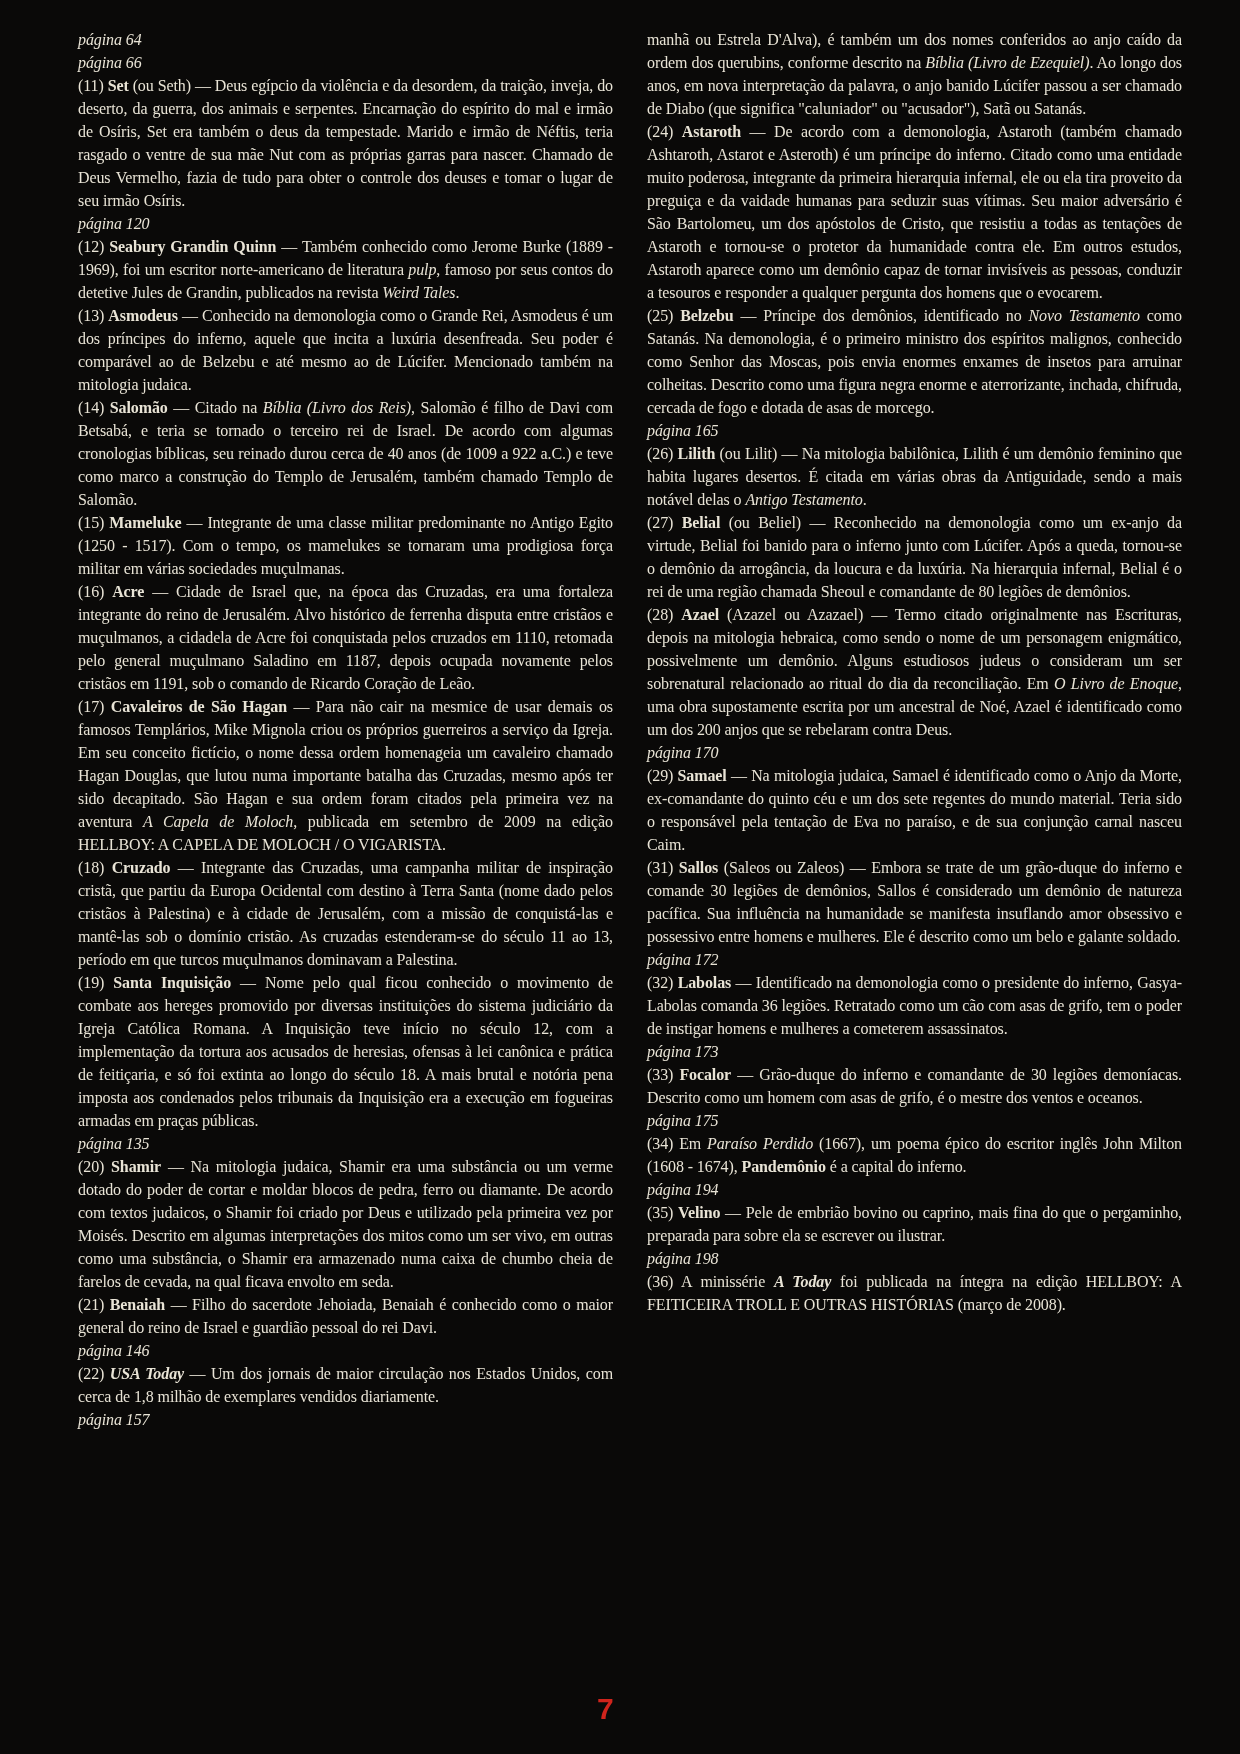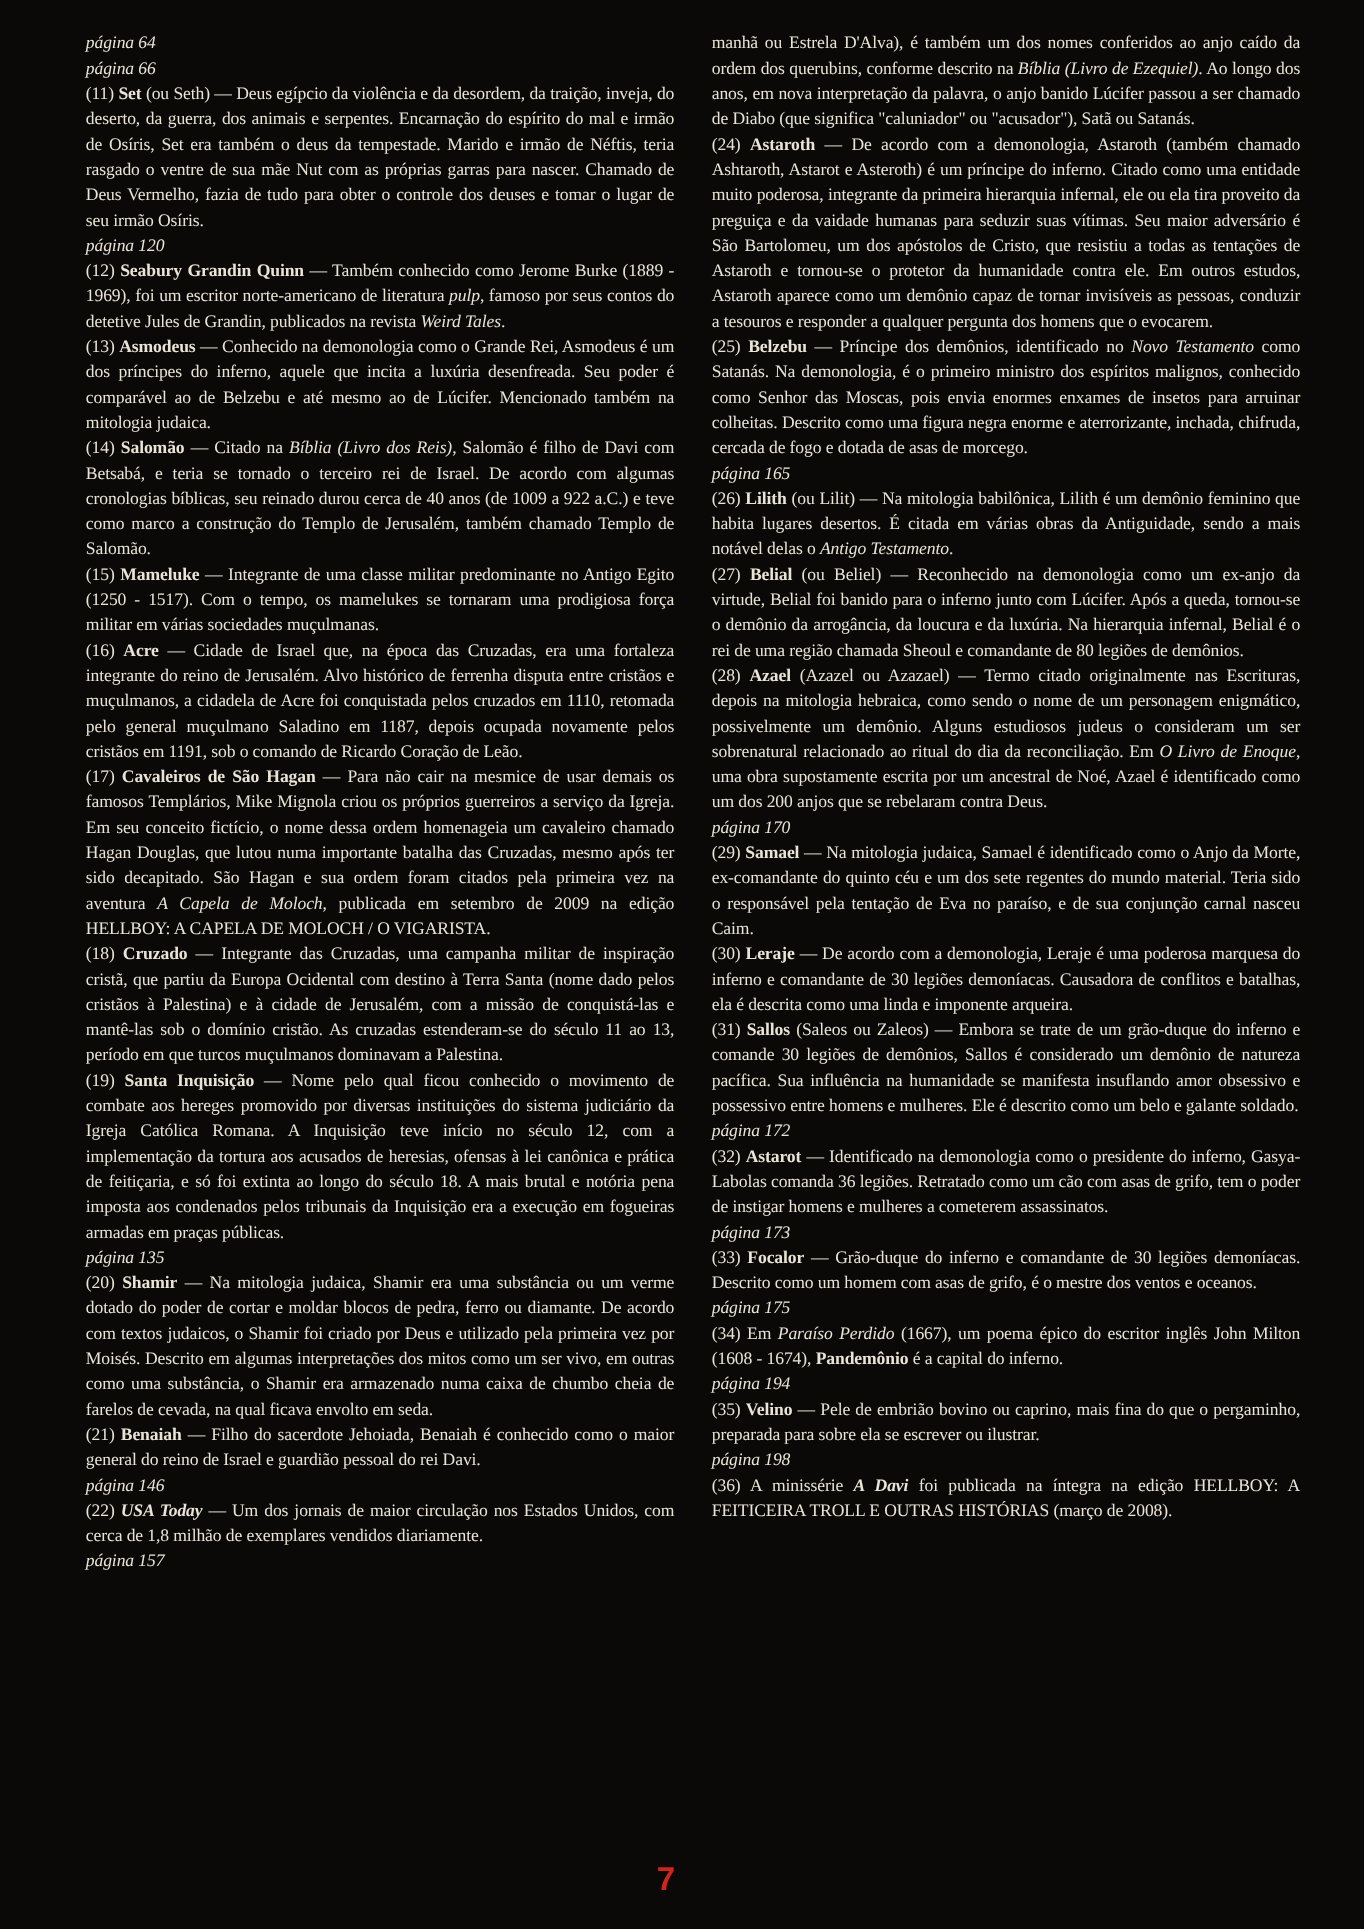--- a/index.html
+++ b/index.html
@@ -72,28 +72,27 @@
     <div class="col">
         <p class="entry"><span>manhã ou Estrela D'Alva), é também um dos nomes conferidos ao anjo caído da ordem dos querubins, conforme descrito na </span><span class="i">Bíblia (Livro de Ezequiel)</span><span>. Ao longo dos anos, em nova interpretação da palavra, o anjo banido Lúcifer passou a ser chamado de Diabo (que significa "caluniador" ou "acusador"), Satã ou Satanás.</span></p>
         <p class="entry"><span>(24) </span><span class="b">Astaroth</span><span> — De acordo com a demonologia, Astaroth (também chamado Ashtaroth, Astarot e Asteroth) é um príncipe do inferno. Citado como uma entidade muito poderosa, integrante da primeira hierarquia infernal, ele ou ela tira proveito da preguiça e da vaidade humanas para seduzir suas vítimas. Seu maior adversário é São Bartolomeu, um dos apóstolos de Cristo, que resistiu a todas as tentações de Astaroth e tornou-se o protetor da humanidade contra ele. Em outros estudos, Astaroth aparece como um demônio capaz de tornar invisíveis as pessoas, conduzir a tesouros e responder a qualquer pergunta dos homens que o evocarem.</span></p>
         <p class="entry"><span>(25) </span><span class="b">Belzebu</span><span> — Príncipe dos demônios, identificado no </span><span class="i">Novo Testamento</span><span> como Satanás. Na demonologia, é o primeiro ministro dos espíritos malignos, conhecido como Senhor das Moscas, pois envia enormes enxames de insetos para arruinar colheitas. Descrito como uma figura negra enorme e aterrorizante, inchada, chifruda, cercada de fogo e dotada de asas de morcego.</span></p>
         <p class="pageref"><span>página 165</span></p>
         <p class="entry"><span>(26) </span><span class="b">Lilith</span><span> (ou Lilit) — Na mitologia babilônica, Lilith é um demônio feminino que habita lugares desertos. É citada em várias obras da Antiguidade, sendo a mais notável delas o </span><span class="i">Antigo Testamento</span><span>.</span></p>
         <p class="entry"><span>(27) </span><span class="b">Belial</span><span> (ou Beliel) — Reconhecido na demonologia como um ex-anjo da virtude, Belial foi banido para o inferno junto com Lúcifer. Após a queda, tornou-se o demônio da arrogância, da loucura e da luxúria. Na hierarquia infernal, Belial é o rei de uma região chamada Sheoul e comandante de 80 legiões de demônios.</span></p>
         <p class="entry"><span>(28) </span><span class="b">Azael</span><span> (Azazel ou Azazael) — Termo citado originalmente nas Escrituras, depois na mitologia hebraica, como sendo o nome de um personagem enigmático, possivelmente um demônio. Alguns estudiosos judeus o consideram um ser sobrenatural relacionado ao ritual do dia da reconciliação. Em </span><span class="i">O Livro de Enoque</span><span>, uma obra supostamente escrita por um ancestral de Noé, Azael é identificado como um dos 200 anjos que se rebelaram contra Deus.</span></p>
         <p class="pageref"><span>página 170</span></p>
         <p class="entry"><span>(29) </span><span class="b">Samael</span><span> — Na mitologia judaica, Samael é identificado como o Anjo da Morte, ex-comandante do quinto céu e um dos sete regentes do mundo material. Teria sido o responsável pela tentação de Eva no paraíso, e de sua conjunção carnal nasceu Caim.</span></p>
-        <p class="entry"><span>(30) </span><span class="b">Leraje</span><span> — De acordo com a demonologia, Leraje é uma poderosa marquesa do inferno e comandante de 30 legiões demoníacas. Causadora de conflitos e batalhas, ela é descrita como uma linda e imponente arqueira.</span></p>
         <p class="entry"><span>(31) </span><span class="b">Sallos</span><span> (Saleos ou Zaleos) — Embora se trate de um grão-duque do inferno e comande 30 legiões de demônios, Sallos é considerado um demônio de natureza pacífica. Sua influência na humanidade se manifesta insuflando amor obsessivo e possessivo entre homens e mulheres. Ele é descrito como um belo e galante soldado.</span></p>
         <p class="pageref"><span>página 172</span></p>
-        <p class="entry"><span>(32) </span><span class="b">Astarot</span><span> — Identificado na demonologia como o presidente do inferno, Gasya-Labolas comanda 36 legiões. Retratado como um cão com asas de grifo, tem o poder de instigar homens e mulheres a cometerem assassinatos.</span></p>
+        <p class="entry"><span>(32) </span><span class="b">Labolas</span><span> — Identificado na demonologia como o presidente do inferno, Gasya-Labolas comanda 36 legiões. Retratado como um cão com asas de grifo, tem o poder de instigar homens e mulheres a cometerem assassinatos.</span></p>
         <p class="pageref"><span>página 173</span></p>
         <p class="entry"><span>(33) </span><span class="b">Focalor</span><span> — Grão-duque do inferno e comandante de 30 legiões demoníacas. Descrito como um homem com asas de grifo, é o mestre dos ventos e oceanos.</span></p>
         <p class="pageref"><span>página 175</span></p>
         <p class="entry"><span>(34) Em </span><span class="i">Paraíso Perdido</span><span> (1667), um poema épico do escritor inglês John Milton (1608 - 1674), </span><span class="b">Pandemônio</span><span> é a capital do inferno.</span></p>
         <p class="pageref"><span>página 194</span></p>
         <p class="entry"><span>(35) </span><span class="b">Velino</span><span> — Pele de embrião bovino ou caprino, mais fina do que o pergaminho, preparada para sobre ela se escrever ou ilustrar.</span></p>
         <p class="pageref"><span>página 198</span></p>
-        <p class="entry"><span>(36) A minissérie </span><span class="bi">A Davi</span><span> foi publicada na íntegra na edição HELLBOY: A FEITICEIRA TROLL E OUTRAS HISTÓRIAS (março de 2008).</span></p>
+        <p class="entry"><span>(36) A minissérie </span><span class="bi">A Today</span><span> foi publicada na íntegra na edição HELLBOY: A FEITICEIRA TROLL E OUTRAS HISTÓRIAS (março de 2008).</span></p>
       </div>
   </div>
   <div class="pagenum">7</div>
 </div>
 
 </body></html>

